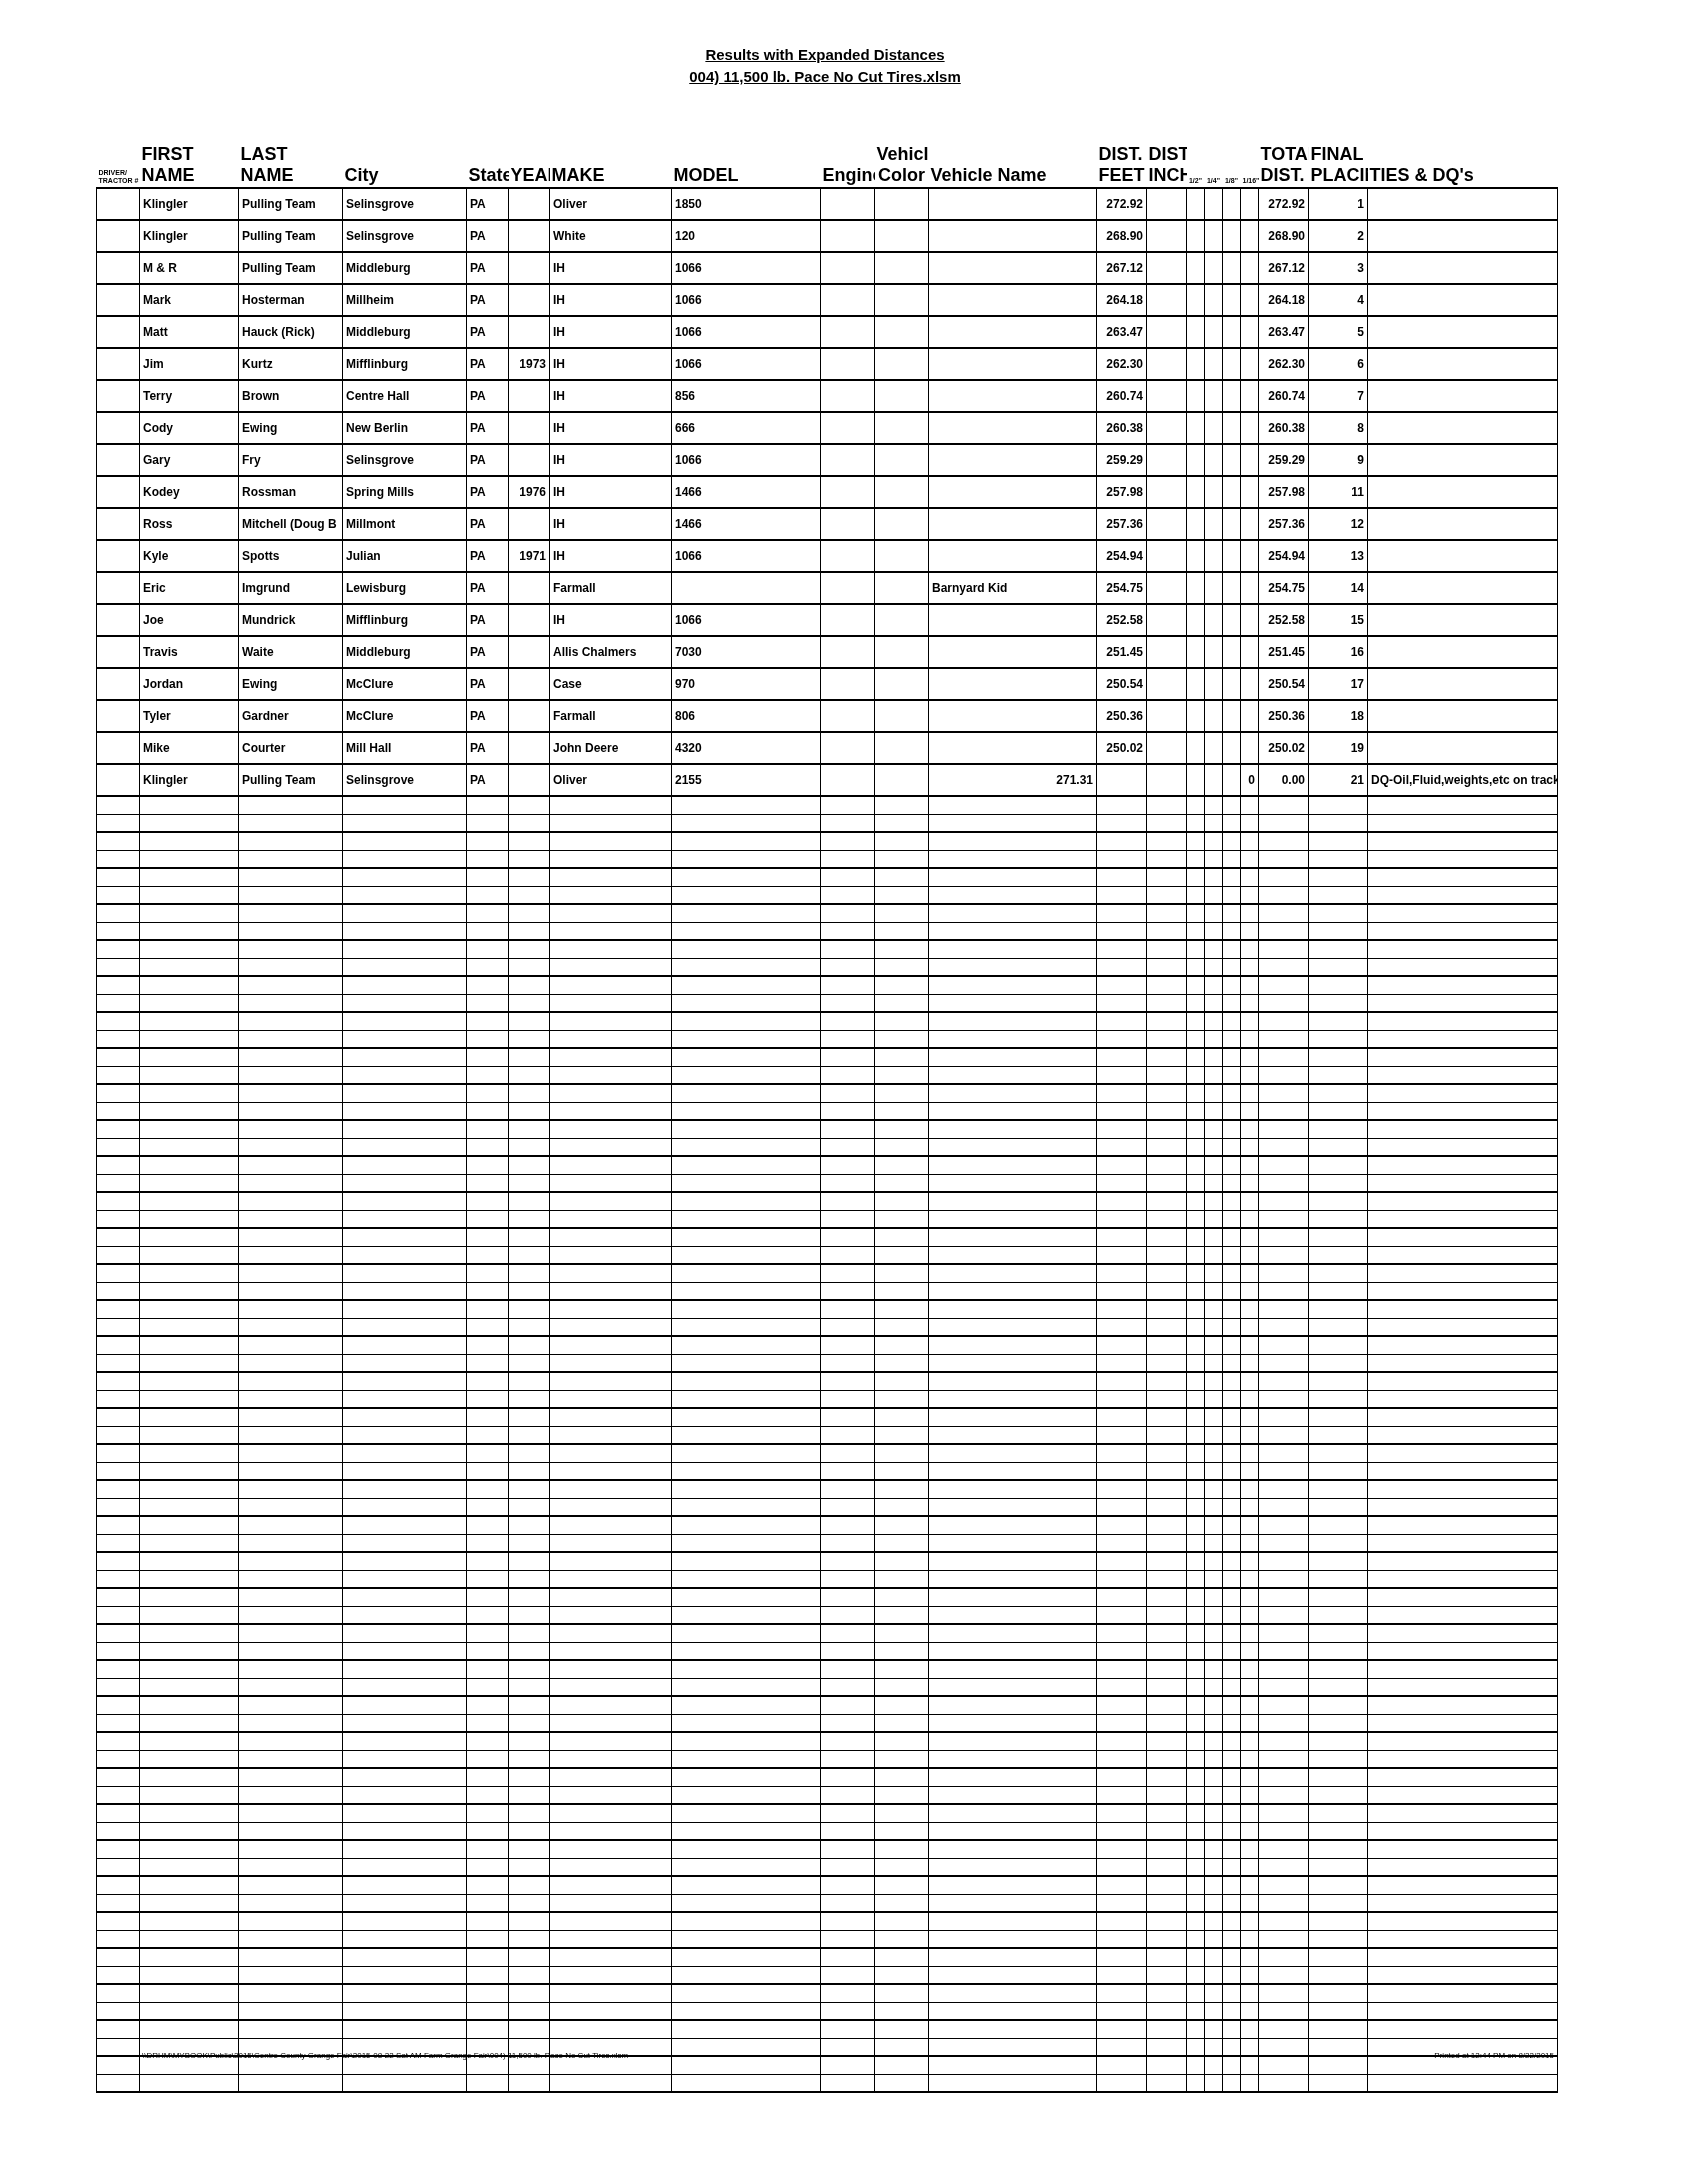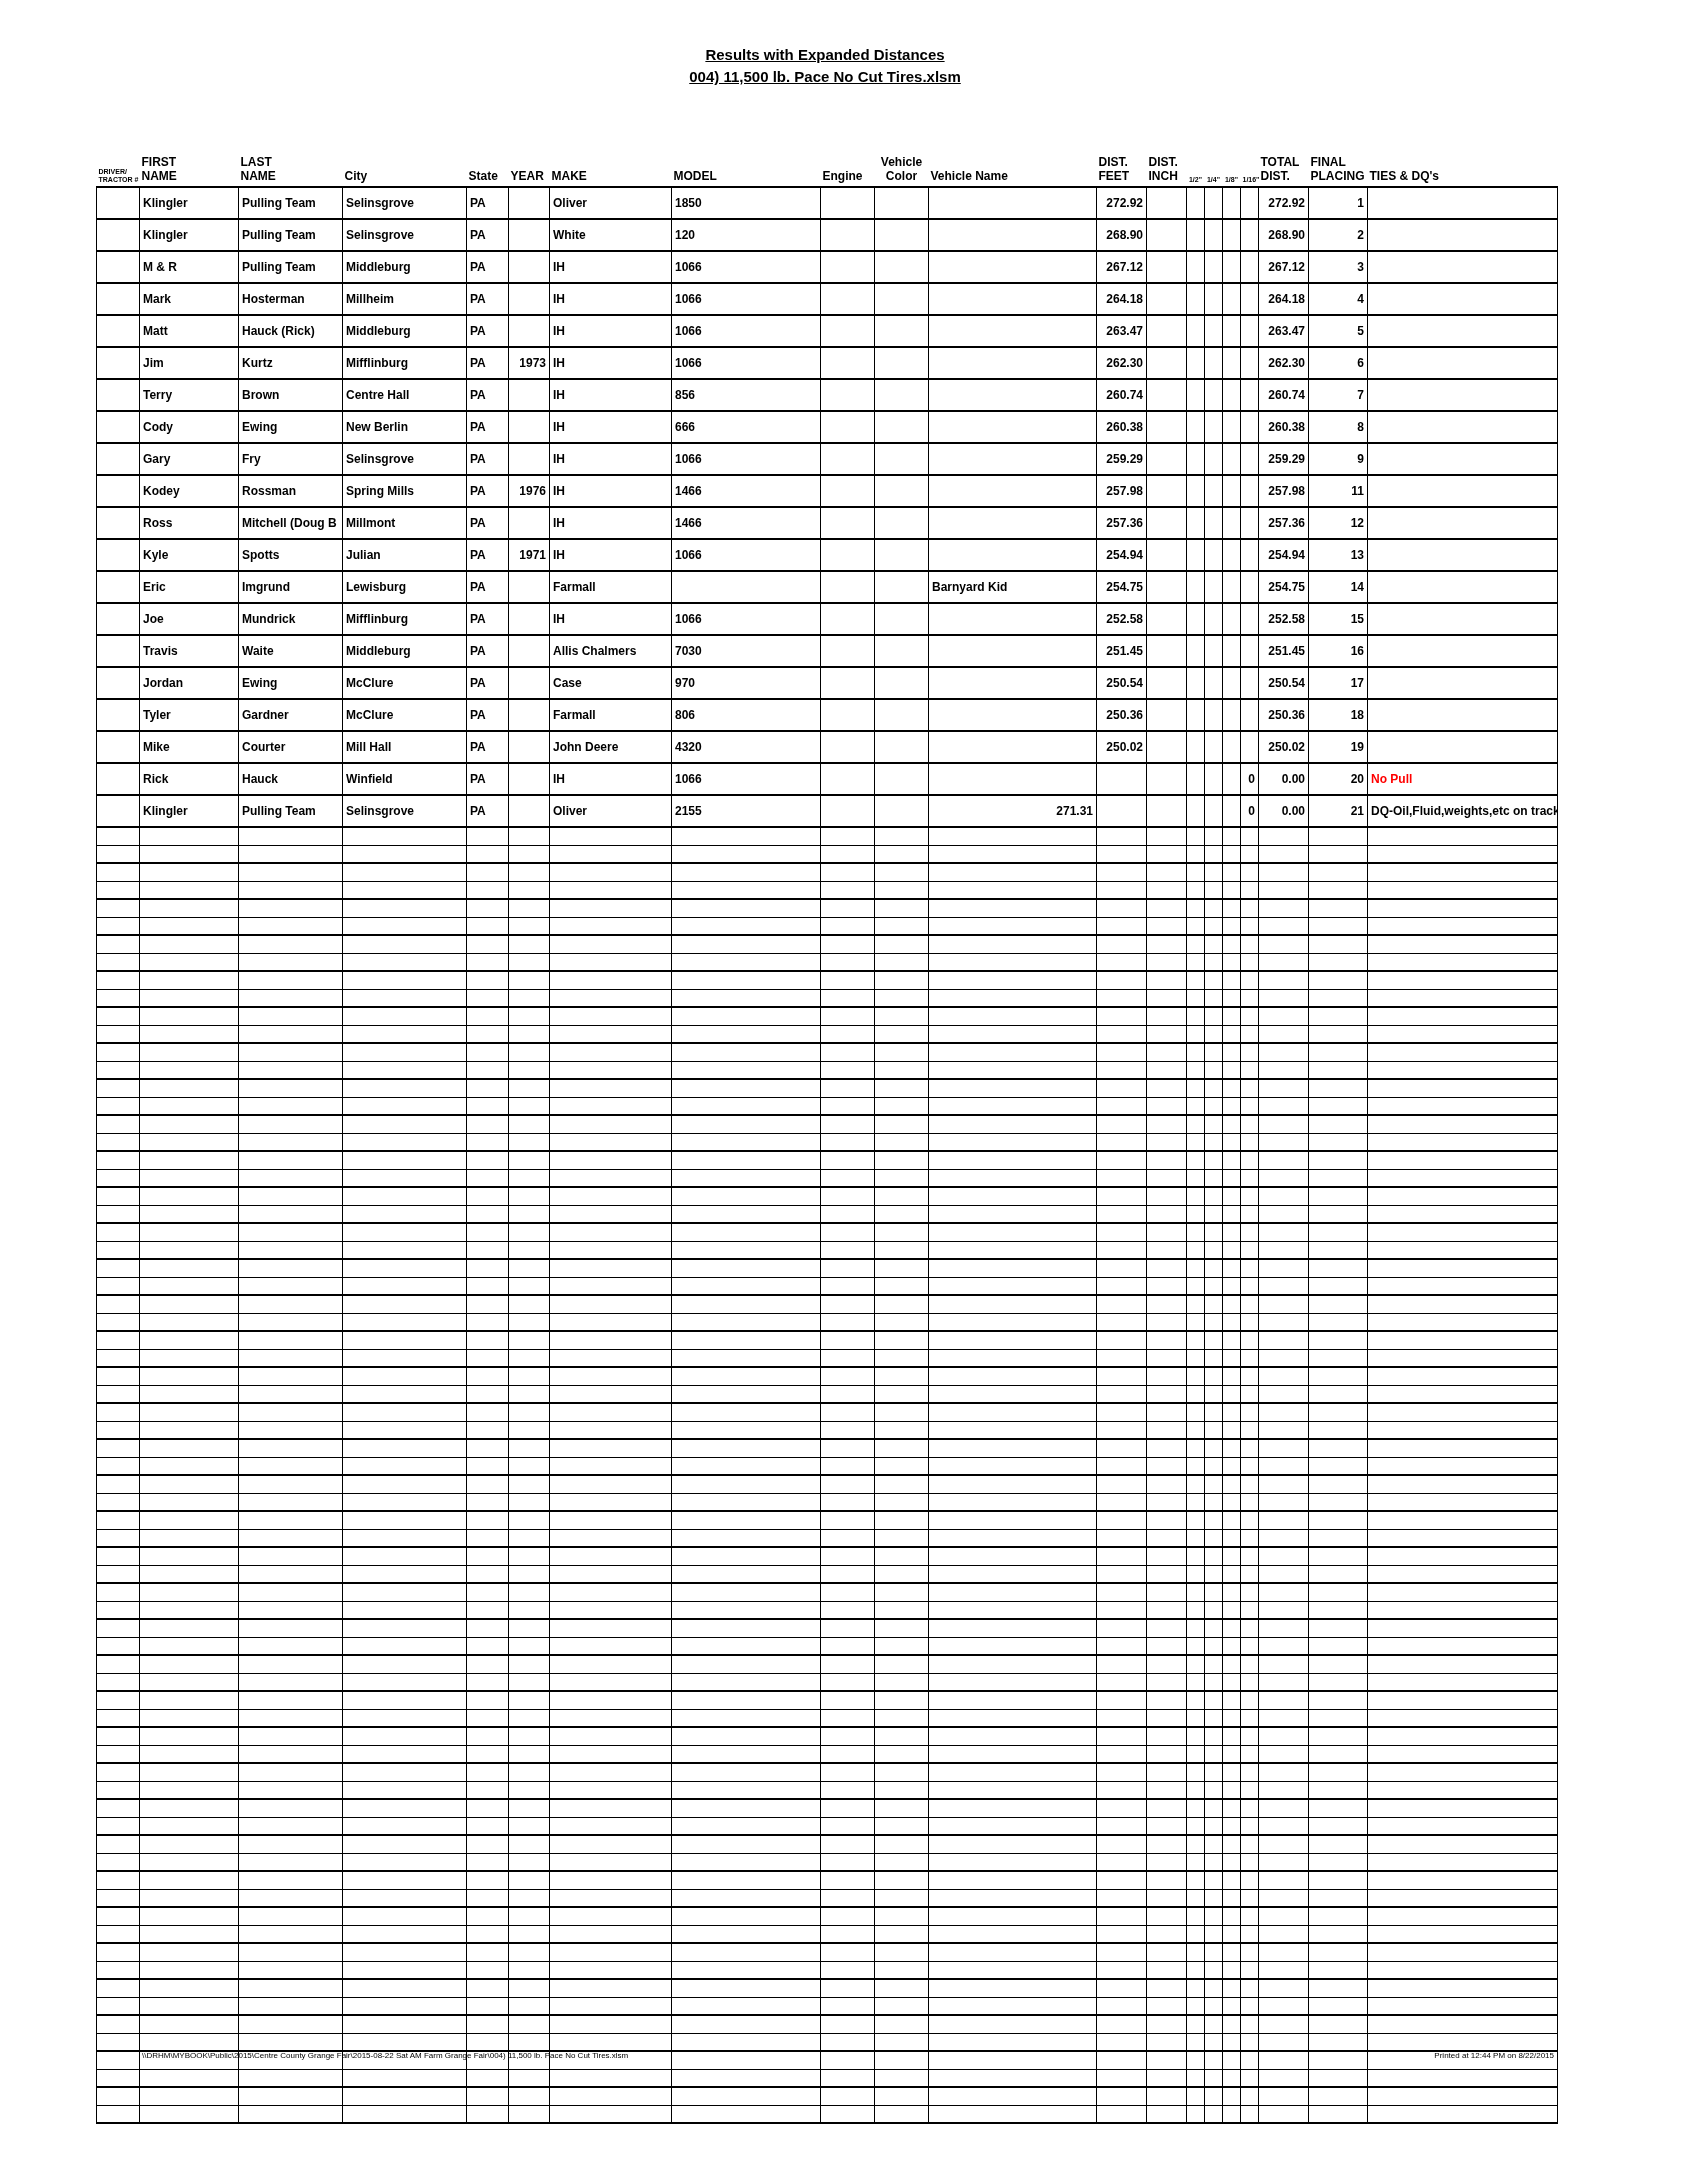--- a/index.html
+++ b/index.html
@@ -4,21 +4,21 @@
 <style>
   html,body{margin:0;padding:0;}
   body{width:1683px;height:2178px;position:relative;background:#ffffff;
        font-family:"Liberation Sans",sans-serif;color:#000;}
   .page{position:absolute;inset:0;background:#fff;}
   .title-block{position:absolute;top:44px;left:96px;width:1458px;text-align:center;
                font-weight:bold;font-size:15px;line-height:22px;text-decoration:underline;}
   table.results{position:absolute;top:144px;left:96px;width:1458px;
                 border-collapse:collapse;table-layout:fixed;}
   table.results th{border:none;border-bottom:2px solid #000;vertical-align:bottom;
-                   font-size:12px;font-weight:bold;text-align:left;
+                   font-size:18px;font-weight:bold;text-align:left;
                    padding:0 2px 2px 2px;line-height:1.15;height:40px;
                    overflow:hidden;white-space:nowrap;}
   table.results th.tiny{font-size:7px;}
   table.results th.al-center{text-align:center;}
   table.results td{border:1px solid #000;font-size:12px;font-weight:bold;
                    padding:0 3px;overflow:hidden;white-space:nowrap;}
   tr.data-row{height:32px;border-bottom:2px solid #000;}
   tr.empty-row{height:18px;}
   tr.pair-end{border-bottom:2px solid #000;}
   .al-left{text-align:left;} .al-right{text-align:right;} .al-center{text-align:center;}
@@ -524,42 +524,20 @@
           <td class="al-right"></td>
           <td class="al-right"></td>
           <td class="al-right"></td>
           <td class="al-right"></td>
           <td class="al-right">250.02</td>
           <td class="al-right">19</td>
           <td class="al-left"></td>
         </tr>
         <tr class="data-row">
           <td class="al-left"></td>
-          <td class="al-left">Rick</td>
-          <td class="al-left">Hauck</td>
-          <td class="al-left">Winfield</td>
-          <td class="al-left">PA</td>
-          <td class="al-right"></td>
-          <td class="al-left">IH</td>
-          <td class="al-left">1066</td>
-          <td class="al-left"></td>
-          <td class="al-left"></td>
-          <td class="al-left"></td>
-          <td class="al-right"></td>
-          <td class="al-right"></td>
-          <td class="al-right"></td>
-          <td class="al-right"></td>
-          <td class="al-right"></td>
-          <td class="al-right">0</td>
-          <td class="al-right">0.00</td>
-          <td class="al-right">20</td>
-          <td class="al-left" style="color: rgb(255, 0, 0);">No Pull</td>
-        </tr>
-        <tr class="data-row">
-          <td class="al-left"></td>
           <td class="al-left">Klingler</td>
           <td class="al-left">Pulling Team</td>
           <td class="al-left">Selinsgrove</td>
           <td class="al-left">PA</td>
           <td class="al-right"></td>
           <td class="al-left">Oliver</td>
           <td class="al-left">2155</td>
           <td class="al-left"></td>
           <td class="al-left"></td>
           <td class="al-right">271.31</td>

